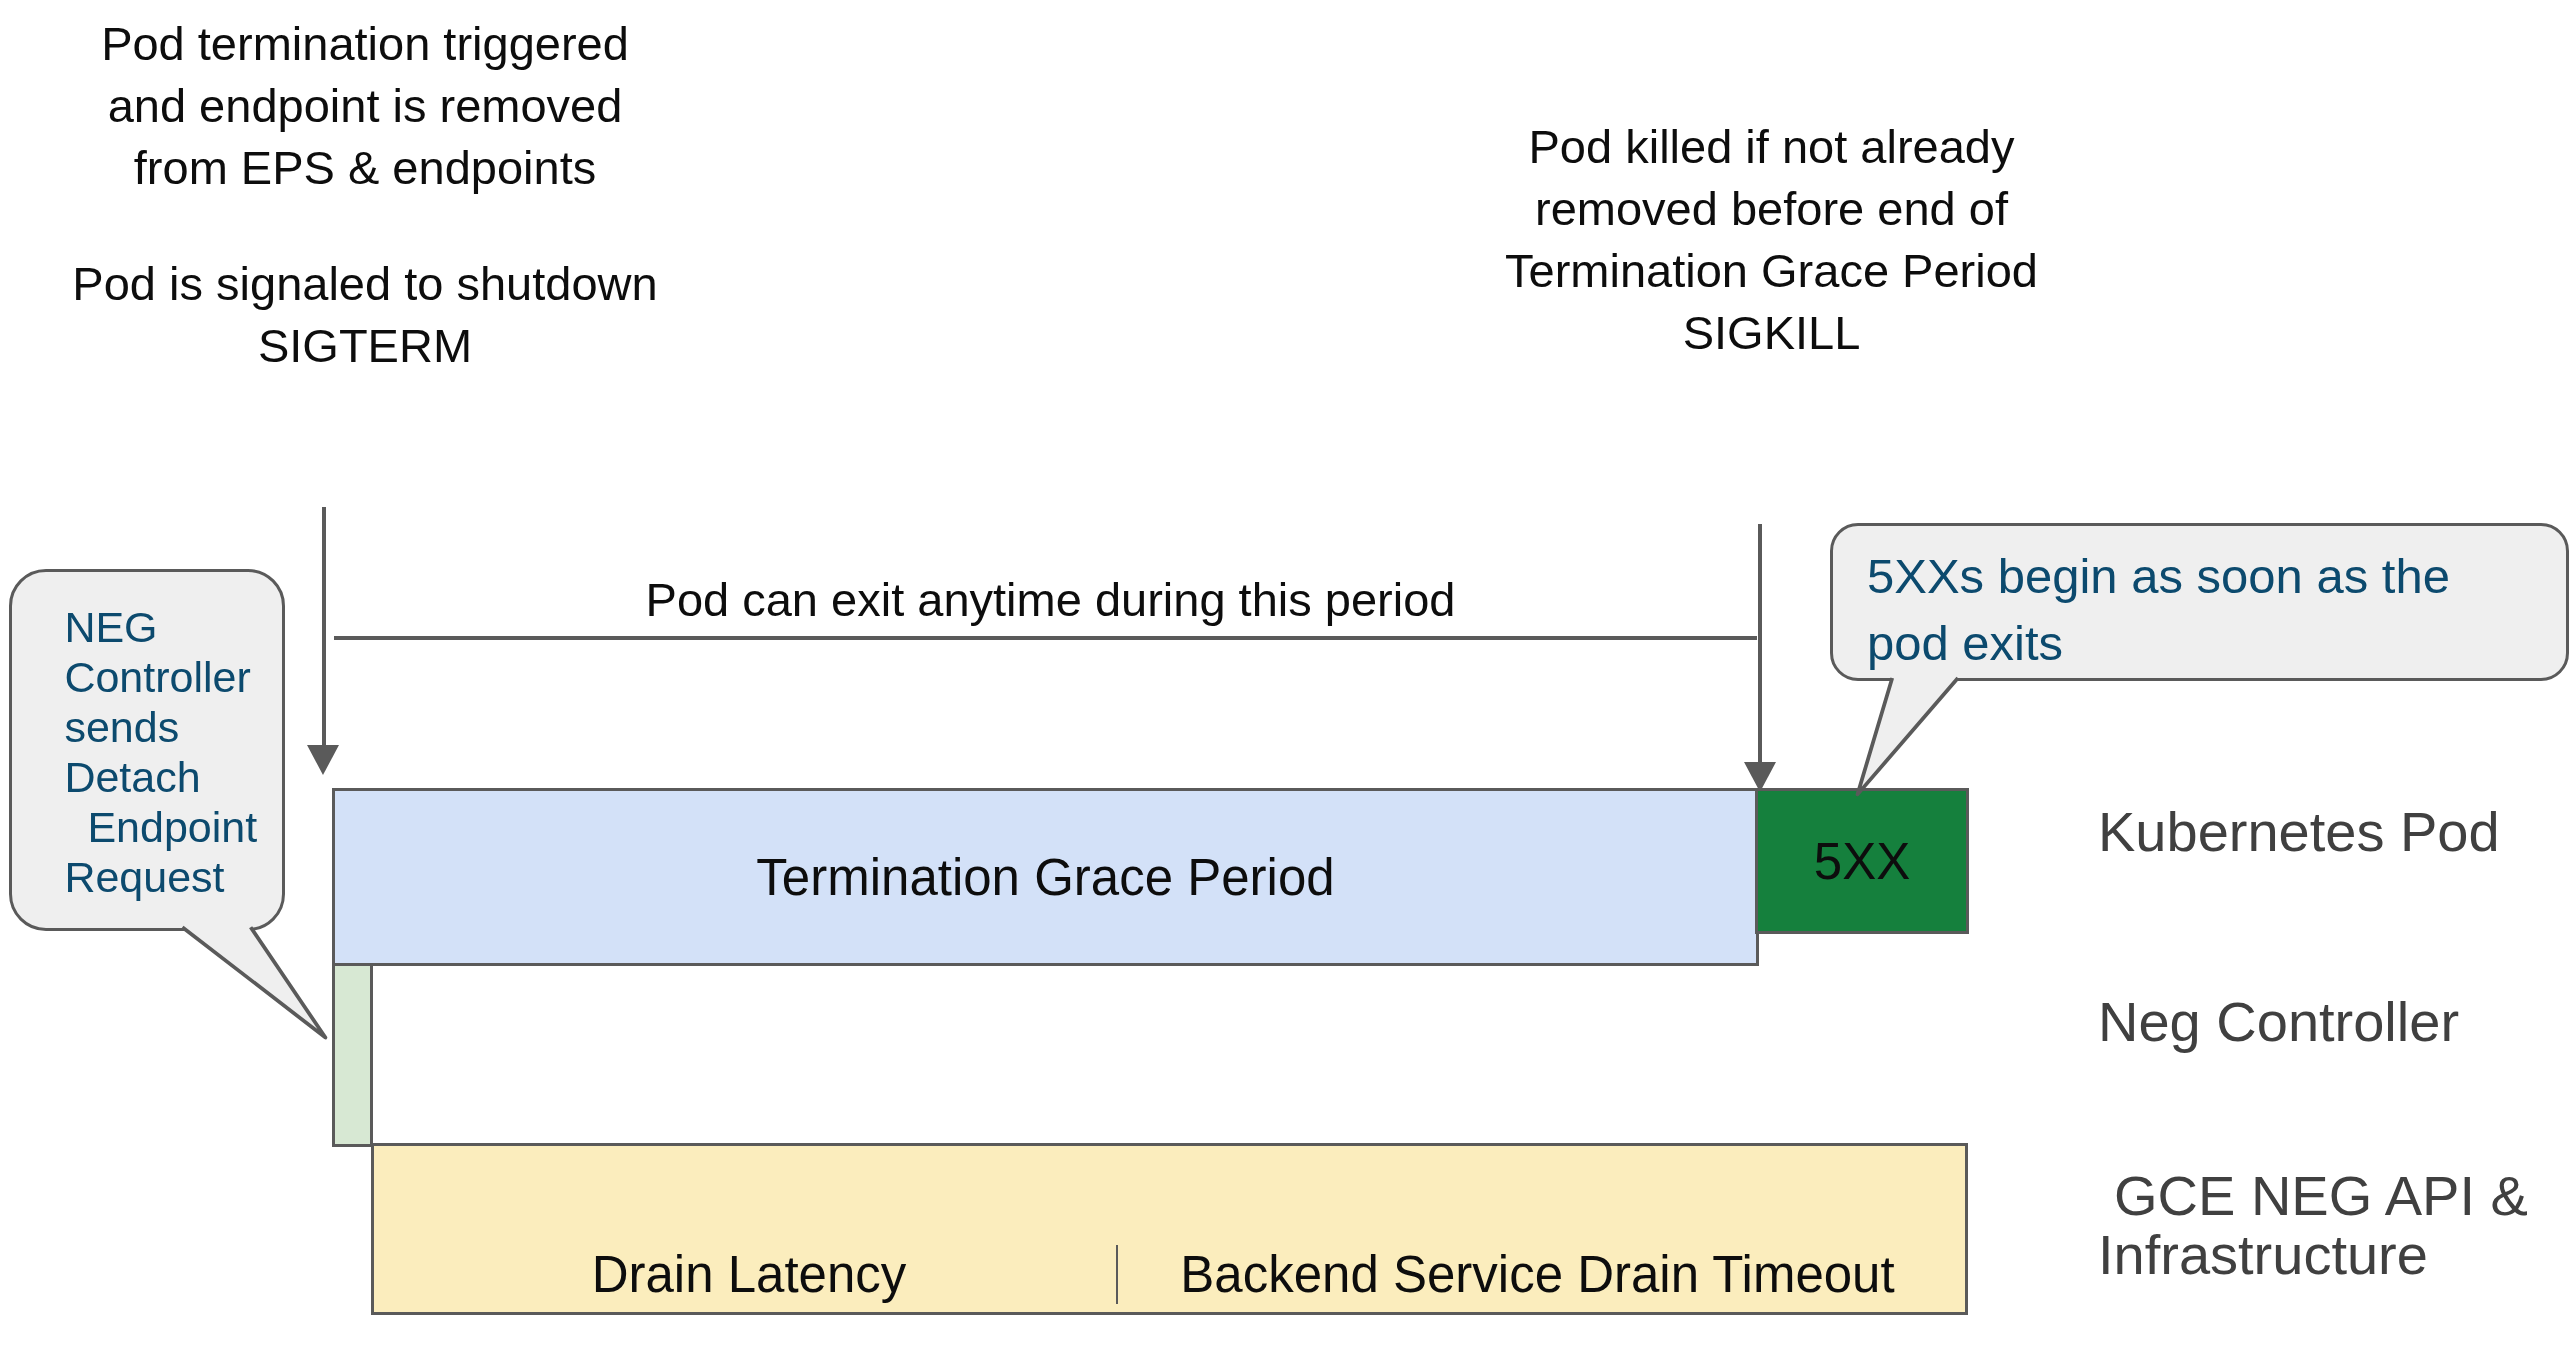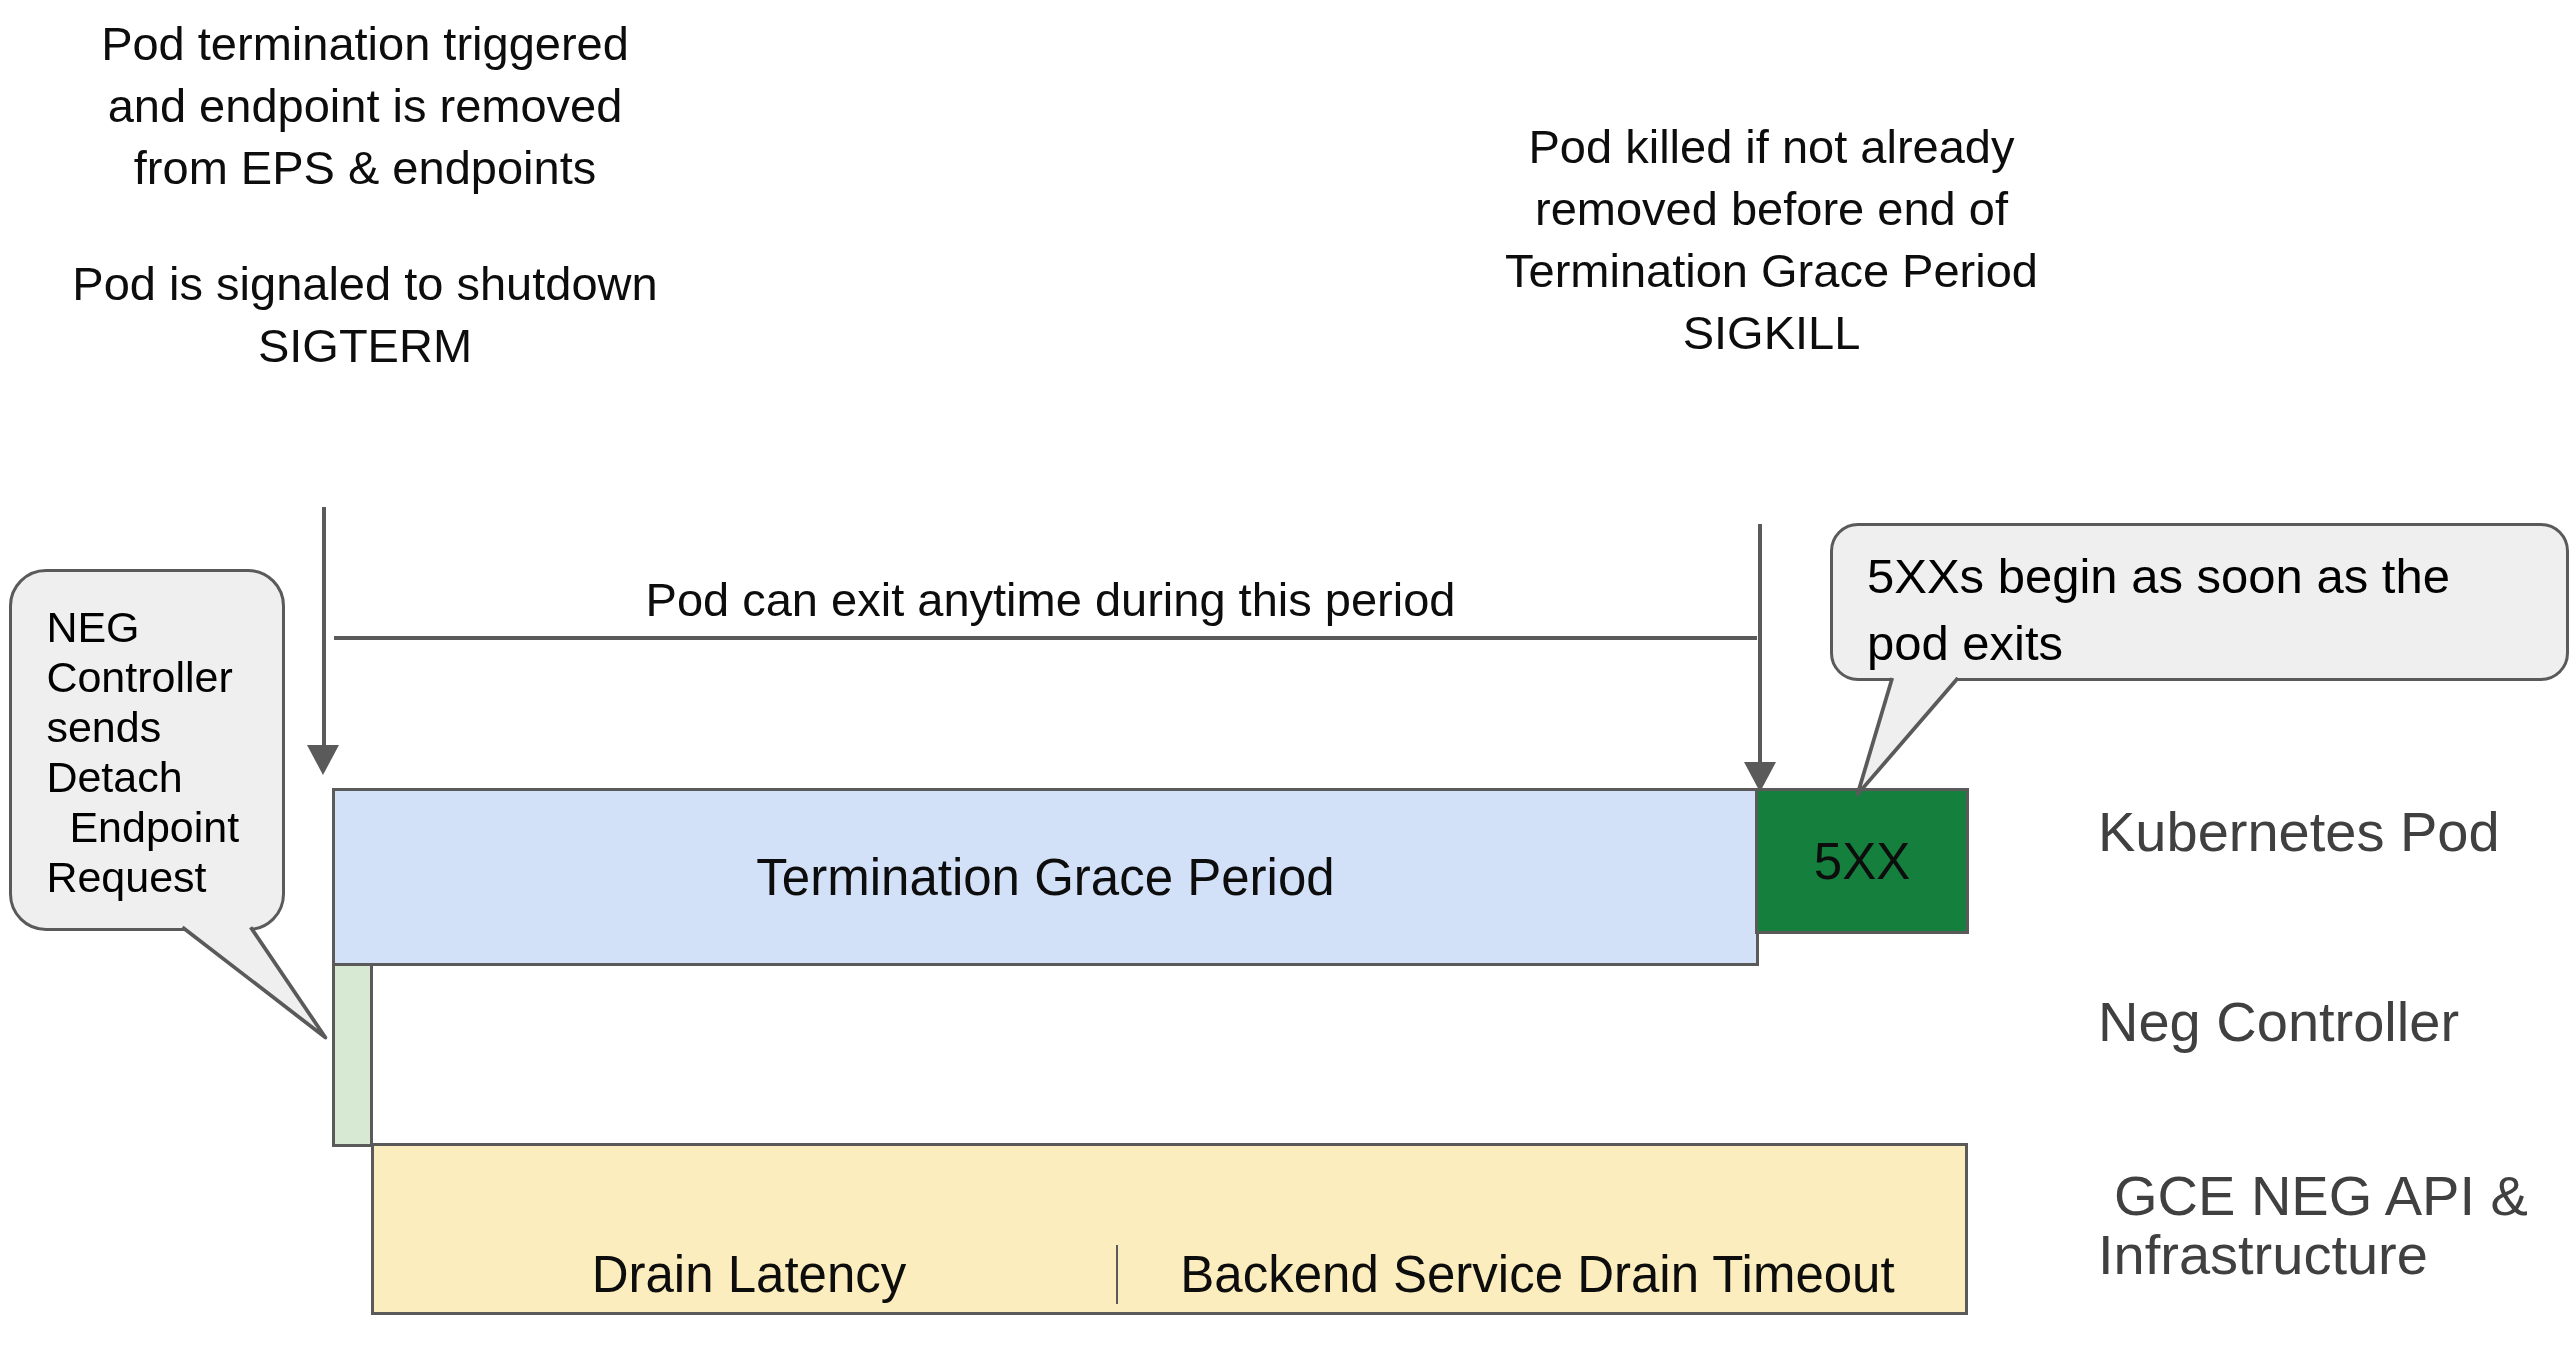--- a/index.html
+++ b/index.html
@@ -21,22 +21,22 @@
   .arrowhead{position:absolute;width:0;height:0;border-left:16px solid transparent;border-right:16px solid transparent;border-top:30px solid #5a5a5a;}
   .bar{position:absolute;box-sizing:border-box;border:3.7px solid #5a5a5a;display:flex;align-items:center;justify-content:center;font-size:51px;color:#0d0d0d;}
   .bar-tgp{left:332px;top:788px;width:1427px;height:178px;background:#d3e1f8;}
   .bar-5xx{left:1755px;top:788px;width:214px;height:146px;background:#15803d;}
   .bar-green{left:332px;top:963px;width:41px;height:184px;background:#d7e8d3;}
   .bar-yellow{left:371px;top:1143px;width:1597px;height:172px;background:#fbedbd;padding:8px;display:flex;align-items:flex-end;}
   .ycell{display:flex;align-items:center;justify-content:center;font-size:51px;}
   .ycell-1{width:734px;border-right:2.8px solid #5a5a5a;}
   .ycell-2{flex:1;}
   .row-label{position:absolute;left:2098px;font-size:56px;line-height:59px;color:#404040;white-space:nowrap;}
-  .bubble{position:absolute;box-sizing:border-box;background:#efefef;border:3.7px solid #5a5a5a;border-radius:37px;color:#000000;}
-  .bubble-left{left:9.4px;top:569px;width:276px;height:362px;padding:30px 0 0 34px;font-size:43px;line-height:50px;}
+  .bubble{position:absolute;box-sizing:border-box;background:#efefef;border:3.7px solid #5a5a5a;border-radius:37px;color:#0c4a6e;}
+  .bubble-left{left:9.4px;top:569px;width:276px;height:362px;padding:30px 0 0 52px;font-size:43px;line-height:50px;}
   .bubble-right{left:1830px;top:523px;width:739px;height:158px;border-radius:28px;padding:17px 0 0 34px;font-size:49px;line-height:67px;}
   .tail{position:absolute;overflow:visible;}
 </style>
 </head>
 <body>
 
 <div class="canvas">
 
   <div class="anno" style="left:37px;top:13px;width:656px;">
     <span class="line">Pod termination triggered</span>

